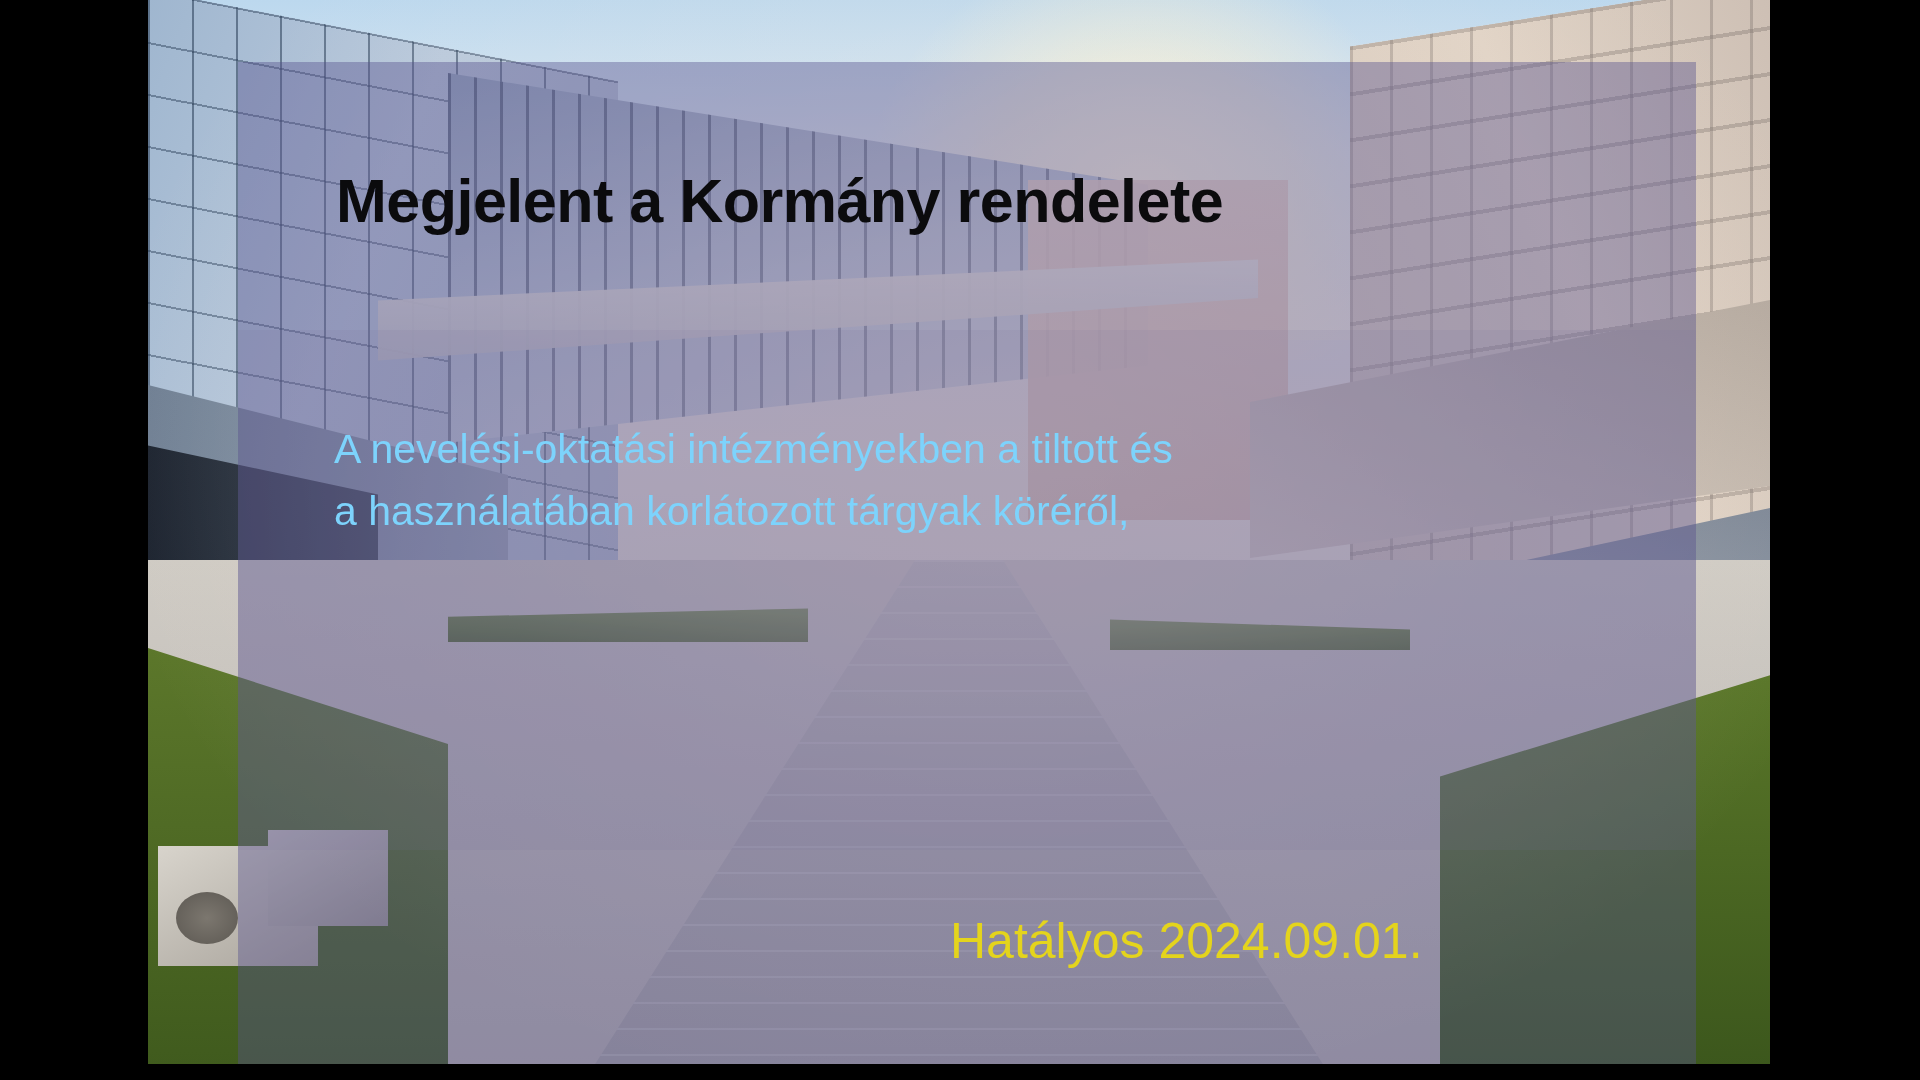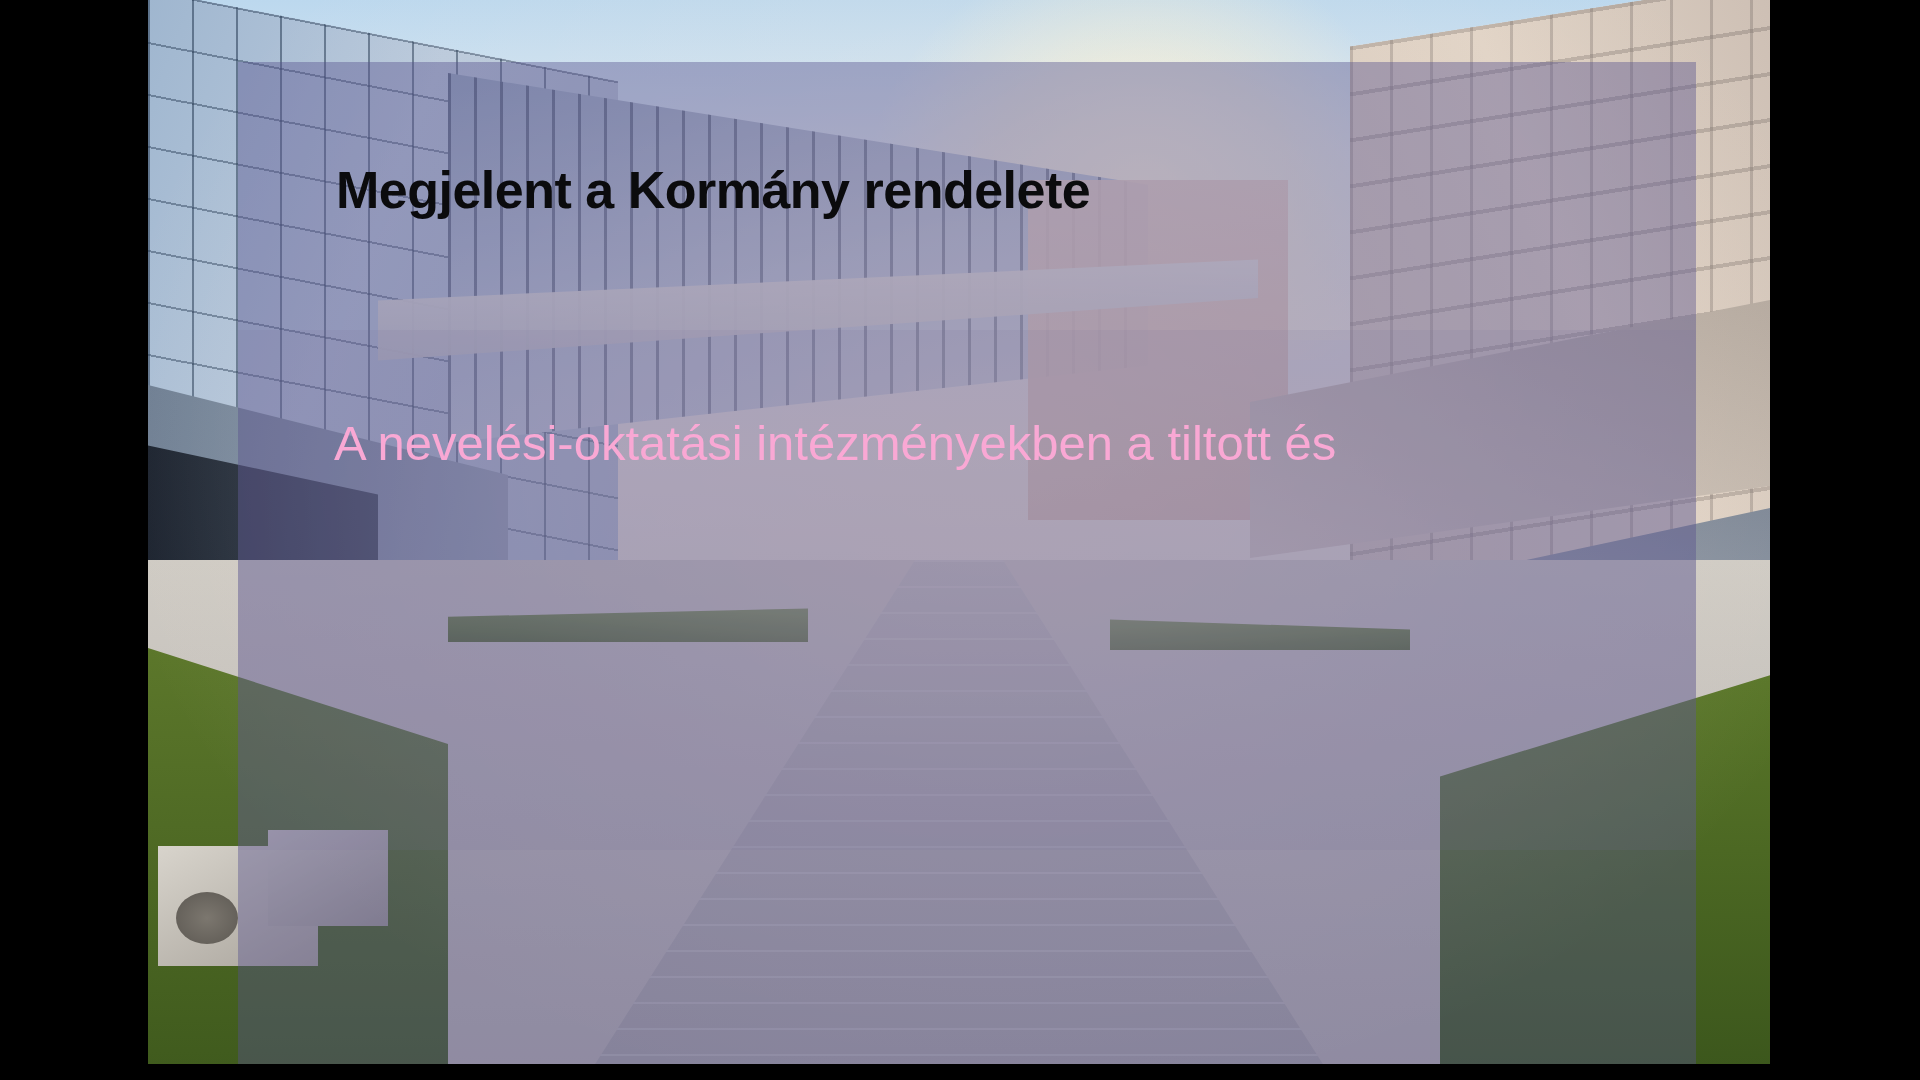--- a/index.html
+++ b/index.html
@@ -88,24 +88,24 @@
        background:radial-gradient(ellipse at 52% 40%,rgba(255,235,210,.45) 0%,rgba(255,235,215,.12) 45%,rgba(180,190,210,0) 75%);}
 
   
   #overlay{position:absolute;left:238px;top:62px;width:1458px;height:1008px;
        background:rgba(86,82,140,.42);}
   #overlay-inner{position:absolute;left:238px;top:330px;width:1458px;height:520px;
        background:rgba(120,118,160,.12);}
 
   
   #title{position:absolute;left:336px;top:128px;width:1320px;
-       font-size:52px;font-weight:bold;color:#0b0b0d;letter-spacing:-.5px;line-height:1.05;}
+       font-size:61px;font-weight:bold;color:#0b0b0d;letter-spacing:-.5px;line-height:1.05;}
 
-  #body{position:absolute;left:334px;top:406px;width:1300px;
-       font-size:49px;color:#f9a8d4;line-height:1.52;font-weight:normal;}
+  #body{position:absolute;left:334px;top:418px;width:1300px;
+       font-size:41px;color:#7dd3fc;line-height:1.52;font-weight:normal;}
   #body .ln{display:block;white-space:pre;}
 
   #date{position:absolute;left:950px;top:912px;font-size:50px;color:#e4d41c;white-space:nowrap;}
 
   
   .bar{position:absolute;top:0;height:1080px;background:#000;}
   .bar.left{left:0;width:148px;}
   .bar.right{right:0;width:150px;}
   .bar.bottom{left:0;top:1064px;width:1920px;height:16px;}
 </style>
@@ -149,19 +149,21 @@
     <div class="haze"></div>
   </div>
 
   <div id="overlay"></div>
   <div id="overlay-inner"></div>
 
   <h1 id="title">Megjelent a Kormány rendelete</h1>
 
   <div id="body">
     <span class="ln">A nevelési-oktatási intézményekben a tiltott és</span>
+    <span class="ln">a használatában korlátozott tárgyak köréről,</span>
   </div>
 
+  <div id="date">Hatályos 2024.09.01.</div>
 
   <div class="bar left"></div>
   <div class="bar right"></div>
   <div class="bar bottom"></div>
 </div>
 
 </body></html>

